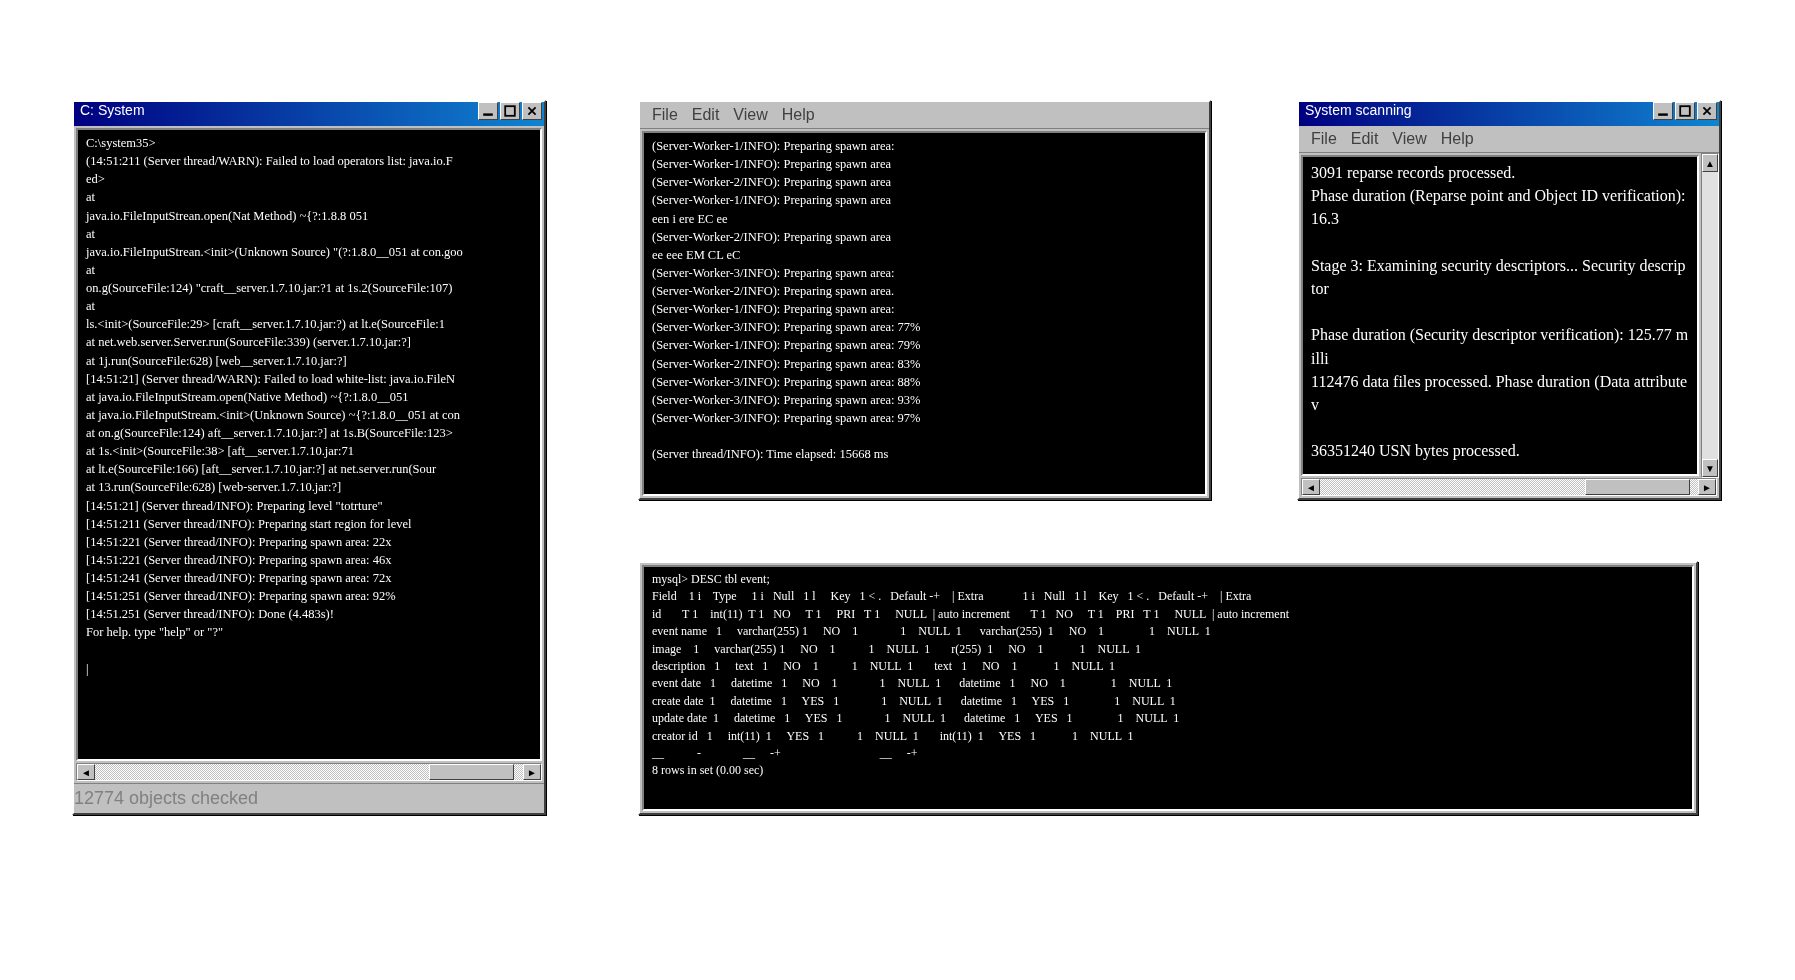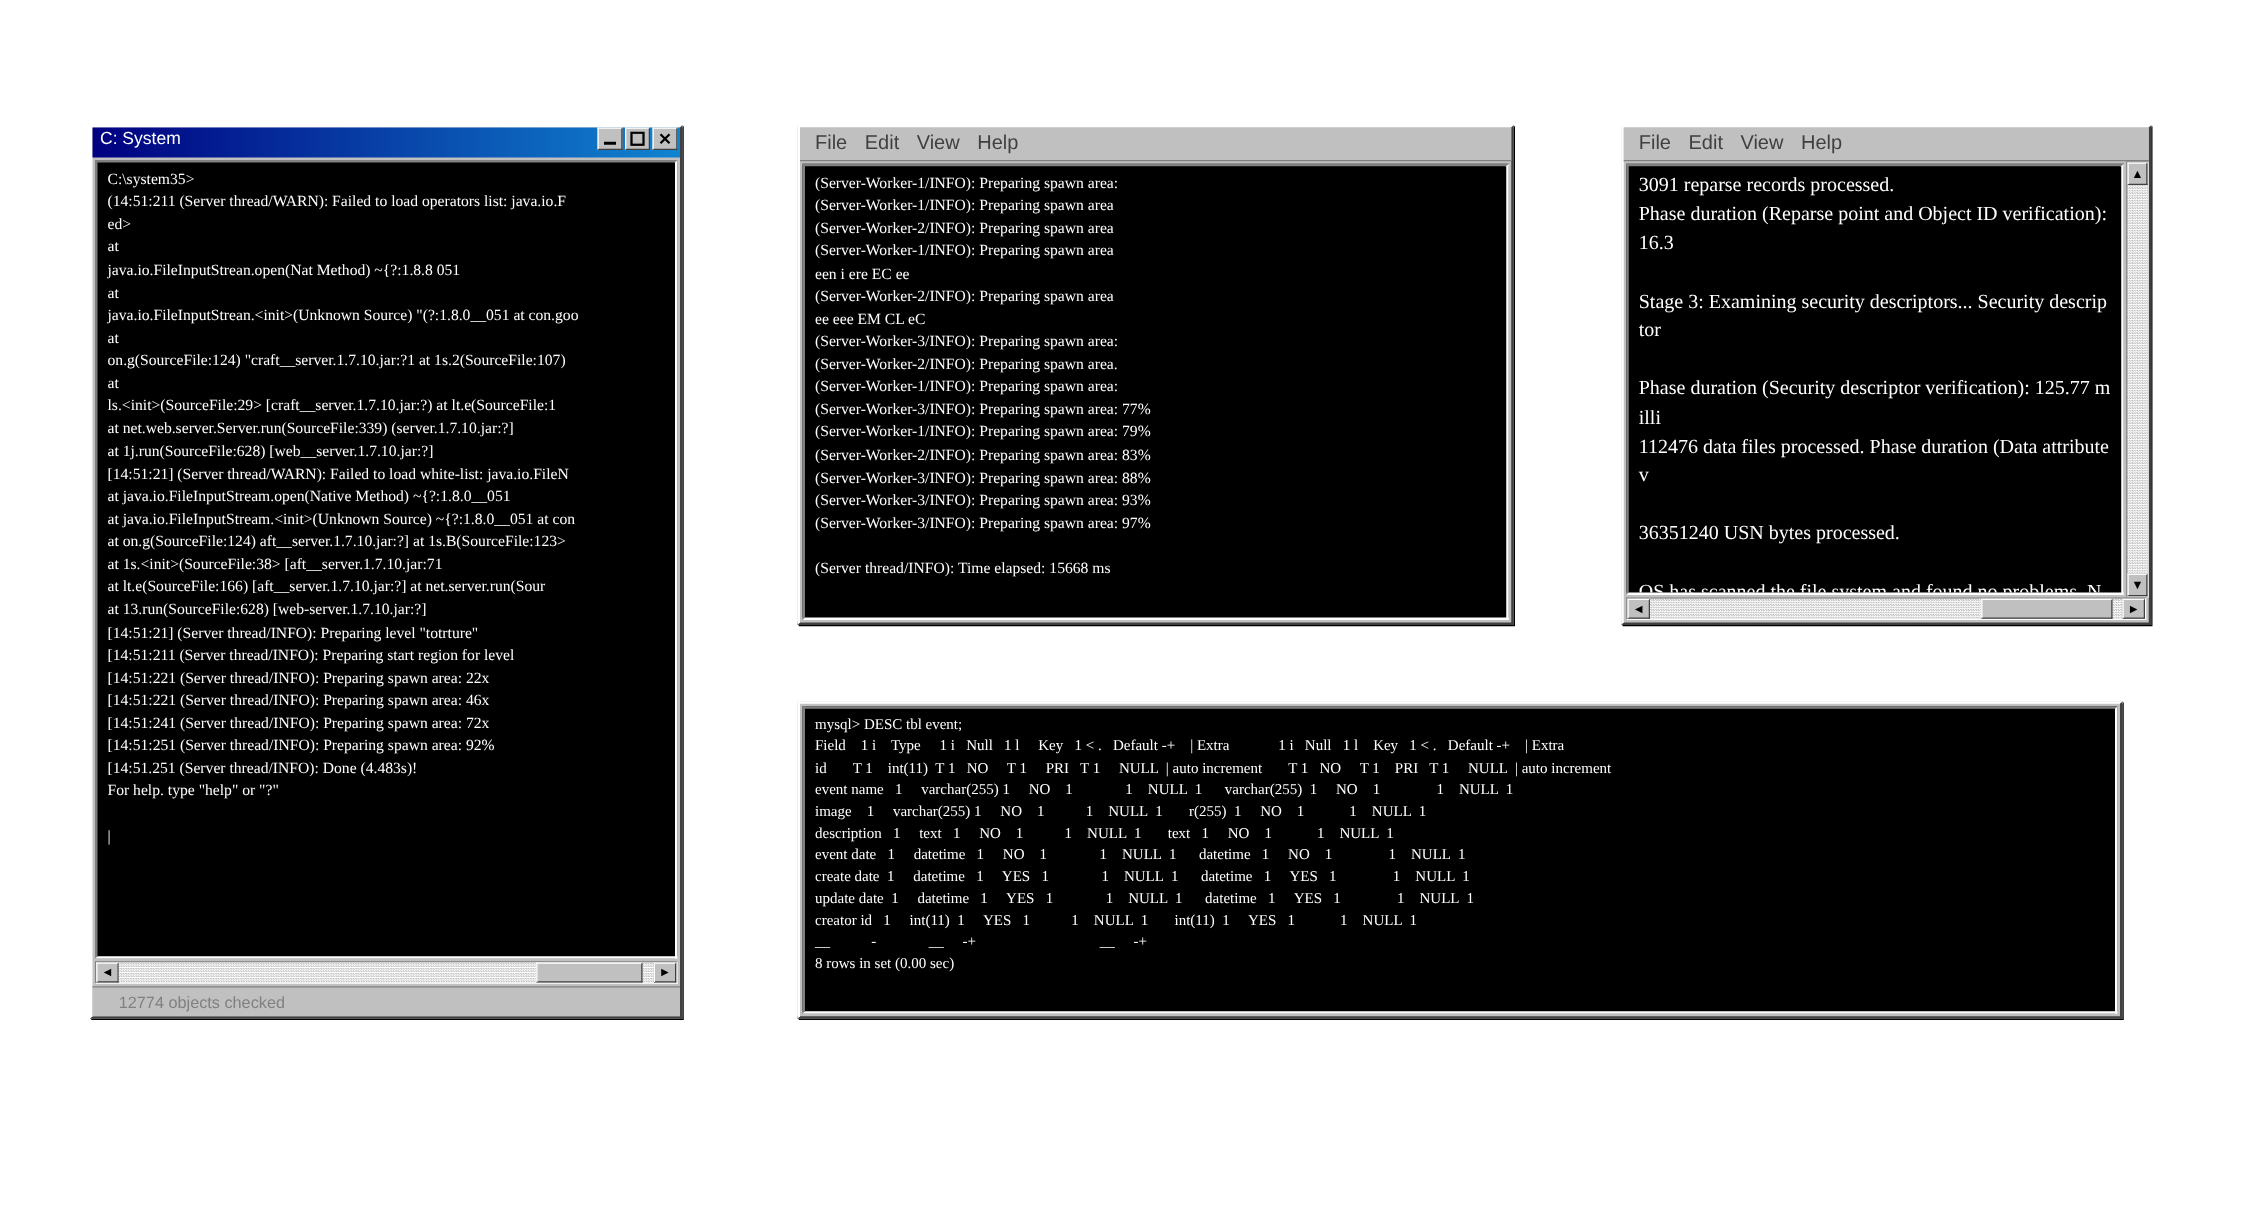--- a/index.html
+++ b/index.html
@@ -70,22 +70,22 @@
     overflow: hidden;
     white-space: pre-wrap;
     word-break: break-all;
     border: 2px solid;
     border-color: #808080 #ffffff #ffffff #808080;
     margin: 2px;
   }
   .statusbar {
     background: #c0c0c0;
     color: #808080;
-    font-size: 13px;
-    padding: 4px 21px;
+    font-size: 18px;
+    padding: 4px 0;
     border-top: 1px solid #808080;
   }
   .hscroll {
     height: 18px;
     background: #c0c0c0;
     display: flex;
     border: 1px solid;
     border-color: #808080 #ffffff #ffffff #808080;
     margin: 0 2px 2px 2px;
   }
@@ -226,20 +226,40 @@
 (Server-Worker-1/INFO): Preparing spawn area: 79%
 (Server-Worker-2/INFO): Preparing spawn area: 83%
 (Server-Worker-3/INFO): Preparing spawn area: 88%
 (Server-Worker-3/INFO): Preparing spawn area: 93%
 (Server-Worker-3/INFO): Preparing spawn area: 97%
 
 (Server thread/INFO): Time elapsed: 15668 ms</div>
 </div>
 
 <div class="window" id="w-scan">
+  <div class="titlebar">
+    <span>System scanning</span>
+    <div class="controls">
+      <div class="tbtn">
+          <svg viewBox="0 0 10 10">
+            <rect x="1" y="7" width="8" height="2" fill="#000"></rect>
+          </svg>
+        </div>
+      <div class="tbtn">
+          <svg viewBox="0 0 10 10">
+            <rect x="1" y="1" width="8" height="8" fill="none" stroke="#000" stroke-width="1.5"></rect>
+          </svg>
+        </div>
+      <div class="tbtn">
+          <svg viewBox="0 0 10 10">
+            <path d="M2 2 L8 8 M8 2 L2 8" stroke="#000" stroke-width="1.5"></path>
+          </svg>
+        </div>
+    </div>
+  </div>
   <div class="menubar">
     <span>File</span>
     <span>Edit</span>
     <span>View</span>
     <span>Help</span>
   </div>
   <div class="body-row">
     <div class="content" style="font-size:16px" id="scan-content">3091 reparse records processed.
 Phase duration (Reparse point and Object ID verification): 16.3
 

